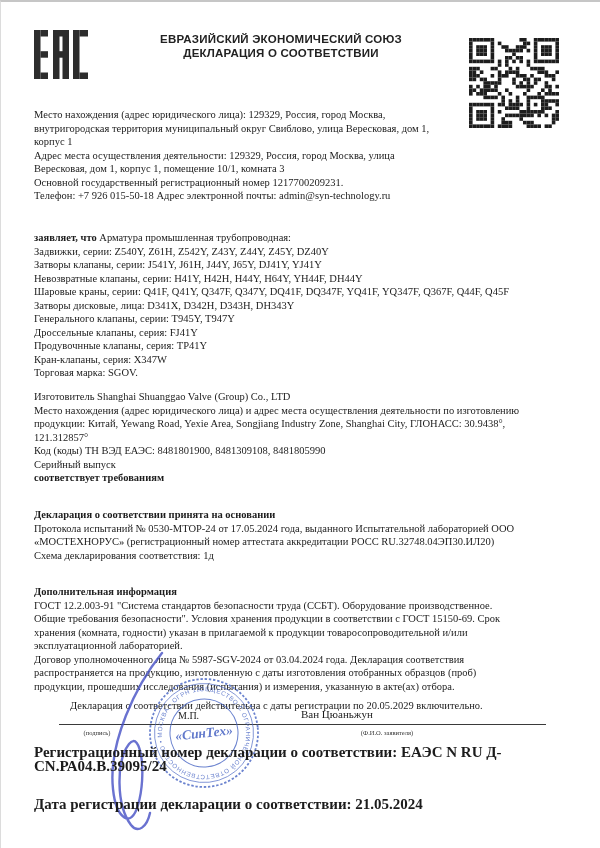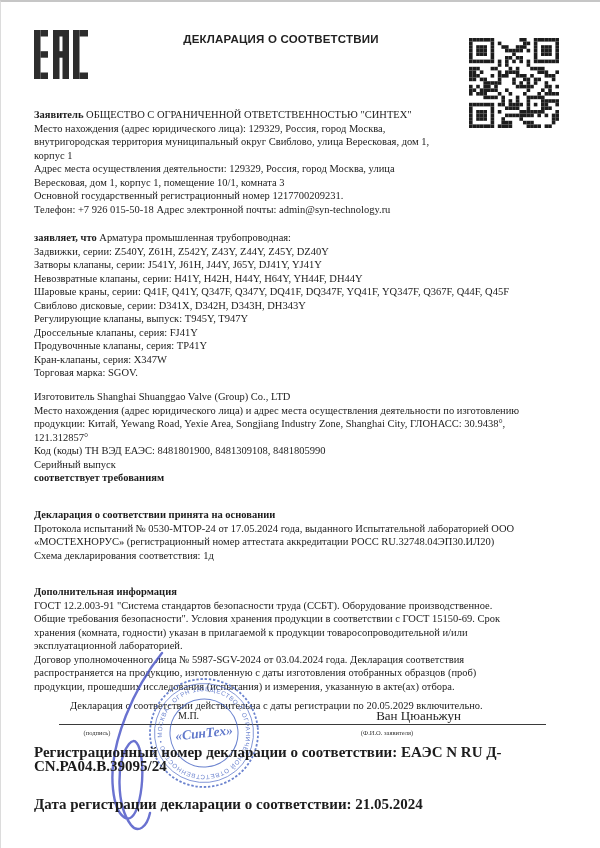--- a/index.html
+++ b/index.html
@@ -14,21 +14,21 @@
     font-family:"Liberation Sans",sans-serif;font-weight:bold;
     font-size:11.5px;line-height:14px;letter-spacing:.2px;color:#222;
   }
   .logo{position:absolute;left:33px;top:28px;}
   .qr{position:absolute;left:468px;top:36px;}
   .block{position:absolute;left:33px;width:545px;font-size:10.5px;line-height:13.5px;}
   .ln{white-space:pre-wrap;}
   .ln b{font-weight:bold;}
   .blkA{top:106px}.blkB{top:229px}.blkC{top:388px}.blkD{top:506px}.blkE{top:583px}
   .blkF{top:697px;font-weight:normal;margin-left:36px;}
-  .sig-name{position:absolute;left:300px;top:706px;width:160px;text-align:right;font-size:13px;}
+  .sig-name{position:absolute;left:300px;top:706px;width:160px;text-align:left;font-size:11px;}
   .rule{position:absolute;left:58px;top:722px;width:487px;border-top:1.2px solid #3a3a3a;}
   .under-label{position:absolute;top:727px;font-size:6.5px;color:#333;text-align:center;}
   .lbl-sign{left:60px;width:72px;}
   .lbl-fio{left:330px;width:112px;}
   .mp{position:absolute;left:177px;top:708px;font-size:10px;color:#222;}
   .stamp{position:absolute;left:146px;top:674px;opacity:.82;transform:rotate(-6deg);}
   .signature{position:absolute;left:85px;top:645px;opacity:.8;}
   .regline{position:absolute;left:33px;width:545px;font-size:15px;line-height:13.5px;font-weight:bold;}
   .reg1{top:744px}.reg2{top:796px}
 </style>
@@ -47,20 +47,21 @@
       <rect x="28.5" y="0" width="6.5" height="49"></rect>
       <rect x="19" y="0" width="16" height="6.5"></rect>
       <rect x="24.5" y="21.2" width="5" height="6.5"></rect>
       <rect x="39" y="0" width="6.5" height="49"></rect>
       <rect x="45.5" y="0" width="8.5" height="6.5"></rect>
       <rect x="45.5" y="42.5" width="8.5" height="6.5"></rect>
     </g>
   </svg>
 
   <div class="title">
+    <div>ЕВРАЗИЙСКИЙ ЭКОНОМИЧЕСКИЙ СОЮЗ</div>
     <div>ДЕКЛАРАЦИЯ О СООТВЕТСТВИИ</div>
   </div>
 
   <svg id="qr" class="qr" width="90" height="90" viewBox="0 0 90 90">
       <rect x="0.00" y="0.00" width="3.60" height="3.60" fill="#1d1d1d"></rect>
       <rect x="3.60" y="0.00" width="3.60" height="3.60" fill="#1d1d1d"></rect>
       <rect x="7.20" y="0.00" width="3.60" height="3.60" fill="#1d1d1d"></rect>
       <rect x="10.80" y="0.00" width="3.60" height="3.60" fill="#1d1d1d"></rect>
       <rect x="14.40" y="0.00" width="3.60" height="3.60" fill="#1d1d1d"></rect>
       <rect x="18.00" y="0.00" width="3.60" height="3.60" fill="#1d1d1d"></rect>
@@ -357,38 +358,37 @@
       <rect x="39.60" y="86.40" width="3.60" height="3.60" fill="#1d1d1d"></rect>
       <rect x="57.60" y="86.40" width="3.60" height="3.60" fill="#1d1d1d"></rect>
       <rect x="61.20" y="86.40" width="3.60" height="3.60" fill="#1d1d1d"></rect>
       <rect x="64.80" y="86.40" width="3.60" height="3.60" fill="#1d1d1d"></rect>
       <rect x="68.40" y="86.40" width="3.60" height="3.60" fill="#1d1d1d"></rect>
       <rect x="75.60" y="86.40" width="3.60" height="3.60" fill="#1d1d1d"></rect>
       <rect x="79.20" y="86.40" width="3.60" height="3.60" fill="#1d1d1d"></rect>
     </svg>
 
   <div class="block blkA">
-    <div class="ln"><b>Заявитель </b><span>ОБЩЕСТВО С ОГРАНИЧЕННОЙ ОТВЕТСТВЕННОСТЬЮ "СИНТЕХ"</span></div>
     <div class="ln"><span>Место нахождения (адрес юридического лица): 129329, Россия, город Москва,</span></div>
     <div class="ln"><span>внутригородская территория муниципальный округ Свиблово, улица Вересковая, дом 1,</span></div>
     <div class="ln"><span>корпус 1</span></div>
     <div class="ln"><span>Адрес места осуществления деятельности: 129329, Россия, город Москва, улица</span></div>
     <div class="ln"><span>Вересковая, дом 1, корпус 1, помещение 10/1, комната 3</span></div>
     <div class="ln"><span>Основной государственный регистрационный номер 1217700209231.</span></div>
     <div class="ln"><span>Телефон: +7 926 015-50-18 Адрес электронной почты: admin@syn-technology.ru</span></div>
   </div>
 
   <div class="block blkB">
     <div class="ln"><b>заявляет, что </b><span>Арматура промышленная трубопроводная:</span></div>
     <div class="ln"><span>Задвижки, серии: Z540Y, Z61H, Z542Y, Z43Y, Z44Y, Z45Y, DZ40Y</span></div>
     <div class="ln"><span>Затворы клапаны, серии: J541Y, J61H, J44Y, J65Y, DJ41Y, YJ41Y</span></div>
     <div class="ln"><span>Невозвратные клапаны, серии: H41Y, H42H, H44Y, H64Y, YH44F, DH44Y</span></div>
     <div class="ln"><span>Шаровые краны, серии: Q41F, Q41Y, Q347F, Q347Y, DQ41F, DQ347F, YQ41F, YQ347F, Q367F, Q44F, Q45F</span></div>
-    <div class="ln"><span>Свиблово дисковые, серии: D341X, D342H, D343H, DH343Y</span></div>
-    <div class="ln"><span>Регулирующие клапаны, выпуск: T945Y, T947Y</span></div>
+    <div class="ln"><span>Затворы дисковые, лица: D341X, D342H, D343H, DH343Y</span></div>
+    <div class="ln"><span>Генерального клапаны, серии: T945Y, T947Y</span></div>
     <div class="ln"><span>Дроссельные клапаны, серия: FJ41Y</span></div>
     <div class="ln"><span>Продувочнные клапаны, серия: TP41Y</span></div>
     <div class="ln"><span>Кран-клапаны, серия: X347W</span></div>
     <div class="ln"><span>Торговая марка: SGOV.</span></div>
   </div>
 
   <div class="block blkC">
     <div class="ln"><span>Изготовитель Shanghai Shuanggao Valve (Group) Co., LTD</span></div>
     <div class="ln"><span>Место нахождения (адрес юридического лица) и адрес места осуществления деятельности по изготовлению</span></div>
     <div class="ln"><span>продукции: Китай, Yewang Road, Yexie Area, Songjiang Industry Zone, Shanghai City, ГЛОНАСС: 30.9438°,</span></div>

